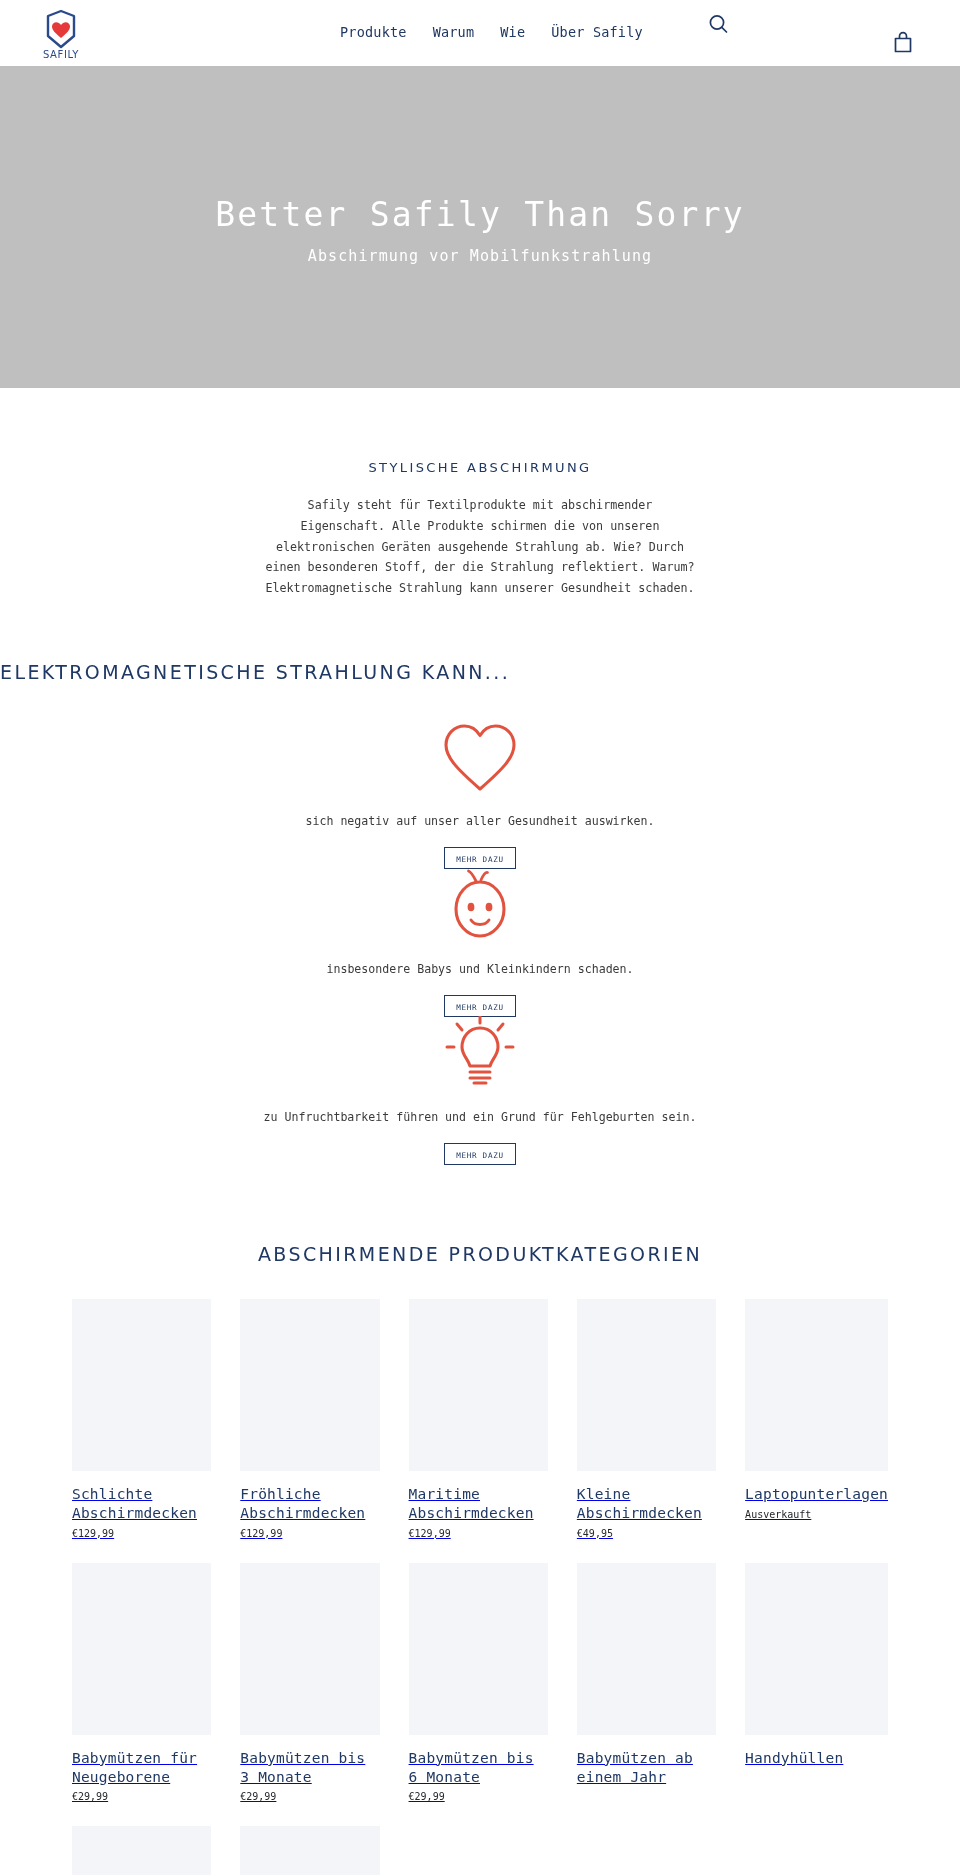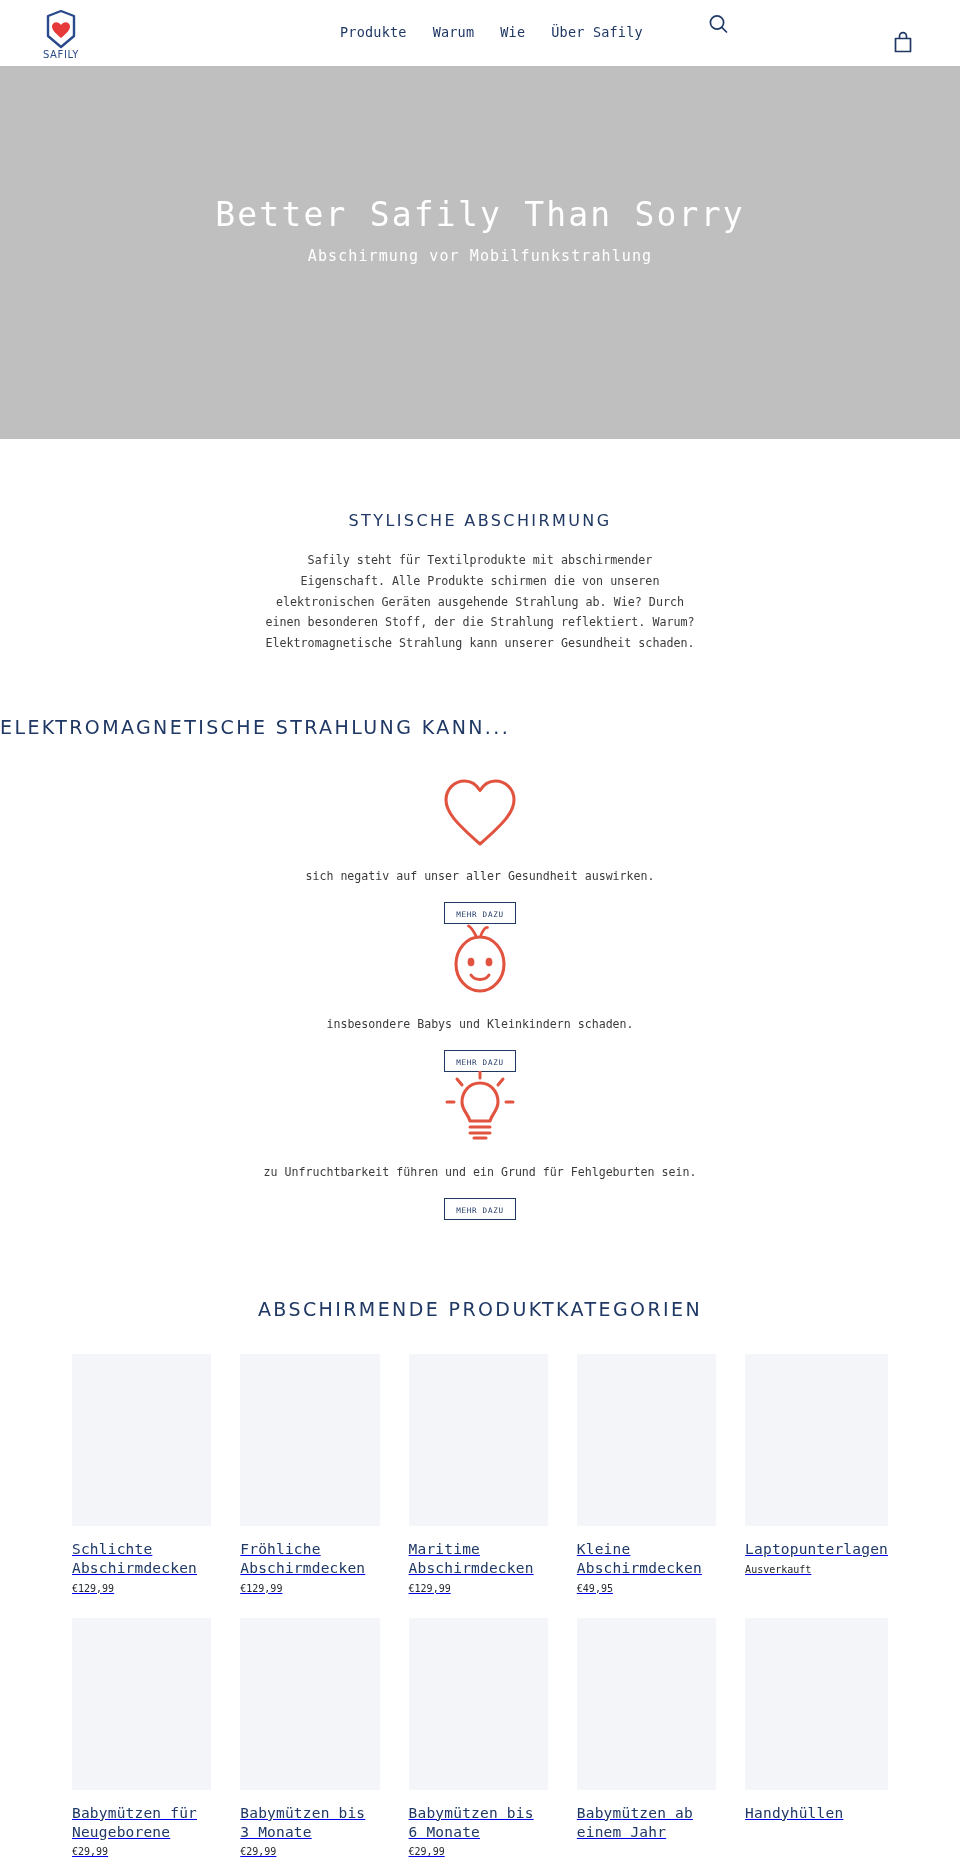--- a/index.html
+++ b/index.html
@@ -64,21 +64,21 @@
     position: absolute;
     left: 890px;
     top: 30px;
     width: 26px;
     height: 26px;
     cursor: pointer;
   }
 
   
   .hero {
-    height: 373px;
+    height: 322px;
     background: #bfbfbf;
     position: relative;
   }
   .hero-inner {
     position: absolute;
     left: 0;
     right: 0;
     top: 129px;
     text-align: center;
   }
@@ -99,21 +99,21 @@
     font-family: "DejaVu Sans Mono", "Liberation Mono", monospace;
   }
 
   
   .intro {
     padding-top: 72px;
     text-align: center;
   }
   .section-title {
     color: #1f3864;
-    font-size: 16px;
+    font-size: 13px;
     letter-spacing: 2.4px;
     font-weight: 400;
     margin: 0;
     font-family: "DejaVu Sans", "Liberation Sans", sans-serif;
   }
   .intro-body {
     width: 430px;
     margin: 20px auto 0 auto;
     font-size: 11.7px;
     line-height: 1.78;

